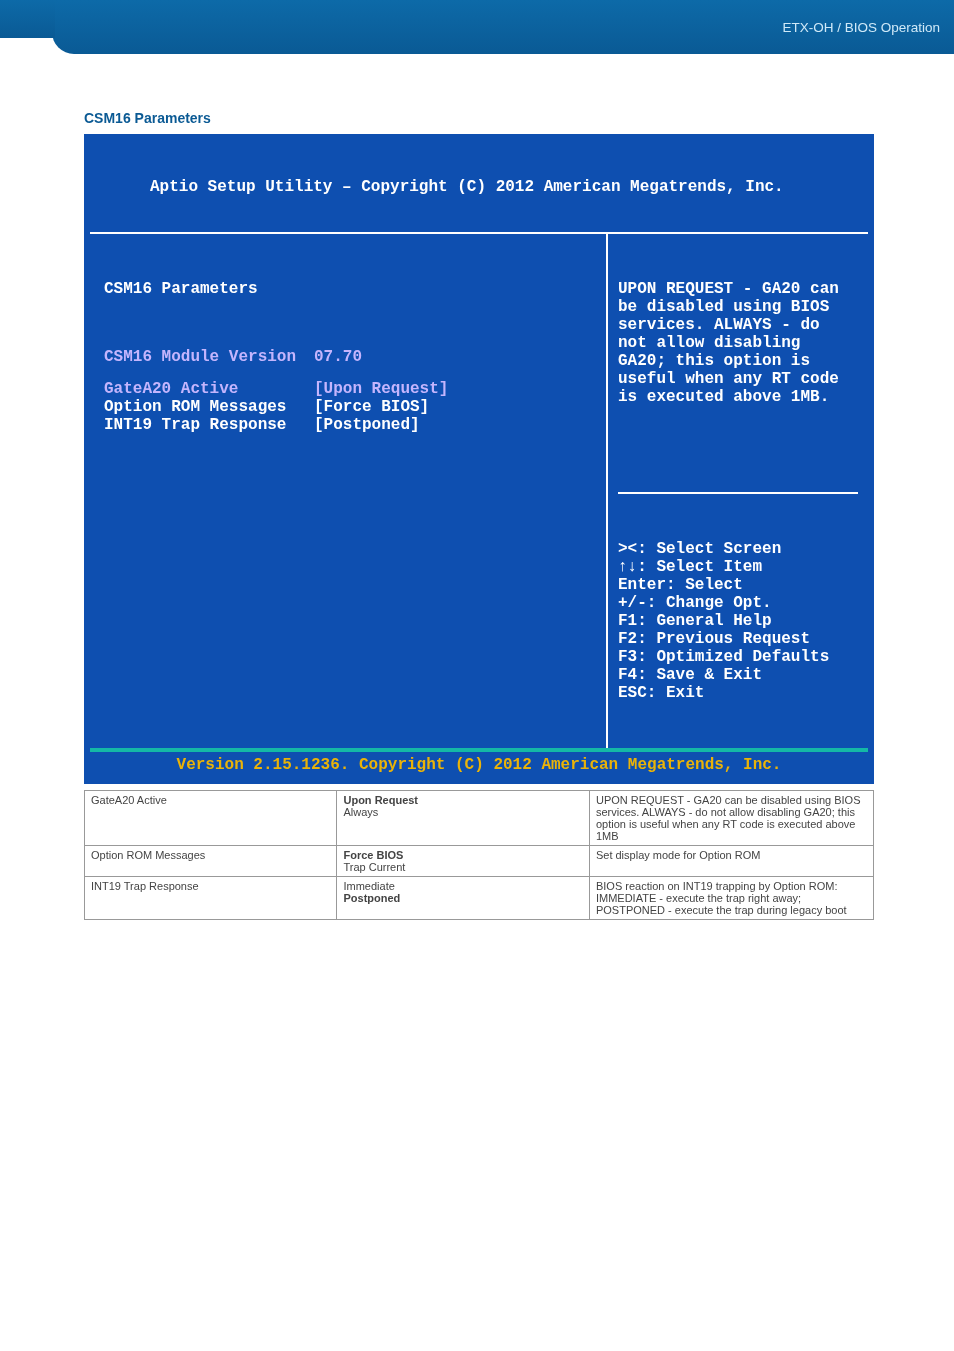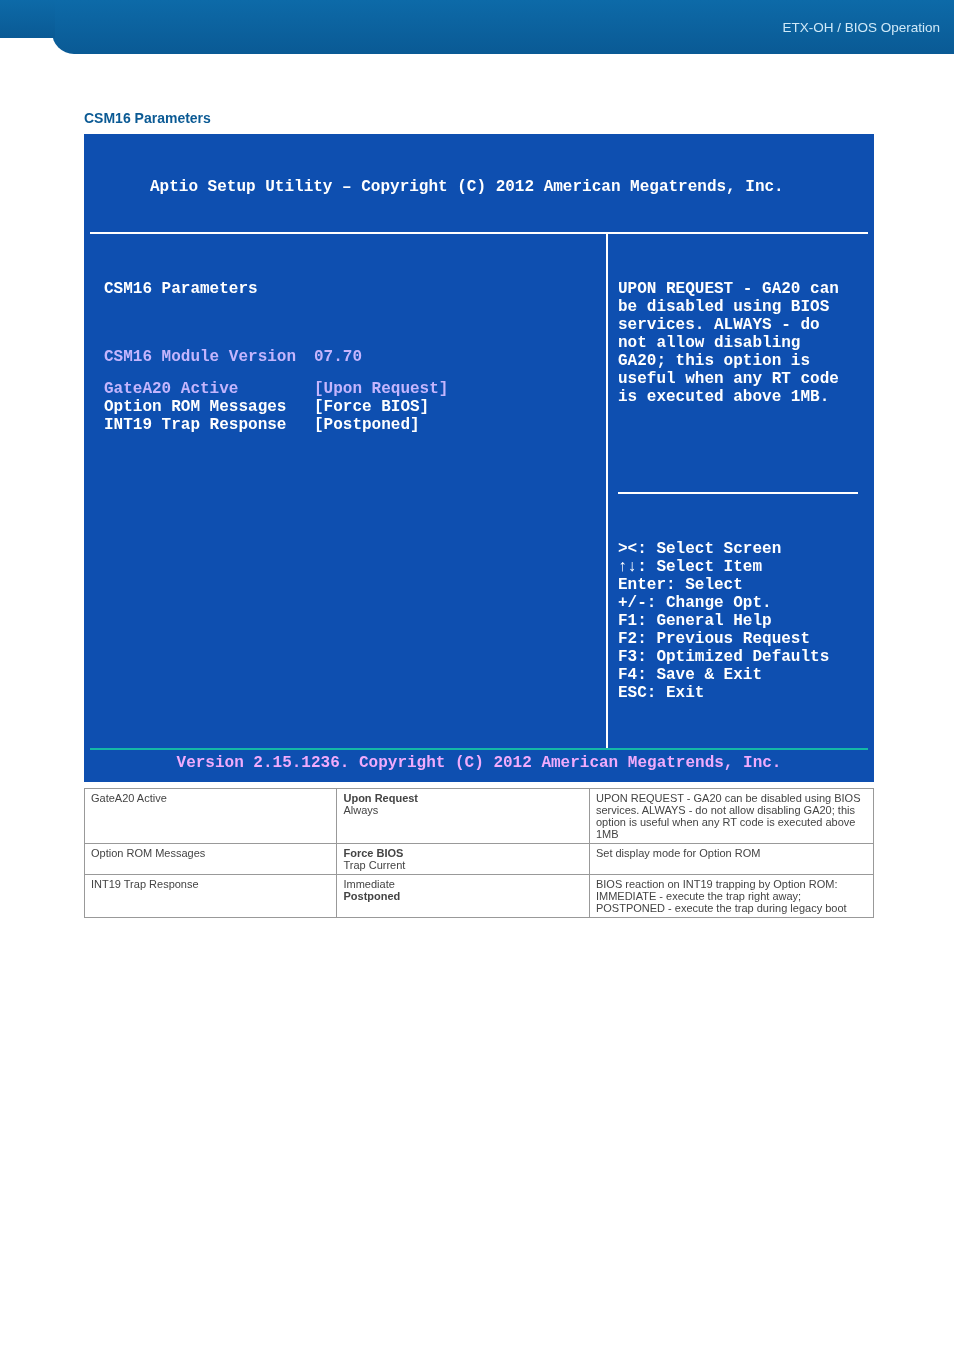--- a/index.html
+++ b/index.html
@@ -91,26 +91,26 @@
     flex: 0 0 260px;
     padding: 10px 10px 10px 10px;
     white-space: pre-wrap;
   }
   .bios-left .line { white-space: pre; }
   .bios-left .label { display:inline-block; width: 210px; }
   .bios-left .val { display:inline-block; }
   .dim { color:#c4b5fd; }
   .sel { color:#fff; }
   .bios-footer {
-    border-top:2px solid #14b8a6;
+    border-top:4px solid #14b8a6;
     font-family:"Courier New",monospace;
     font-size:16px;
     text-align:center;
     padding:4px 0;
-    color:#f0abfc;
+    color:#eab308;
     font-weight:bold;
   }
   .right-sep {
     border-top:2px solid #fff;
     margin: 10px 0;
   }
 
   
   .desc-table {
     width: 100%;

